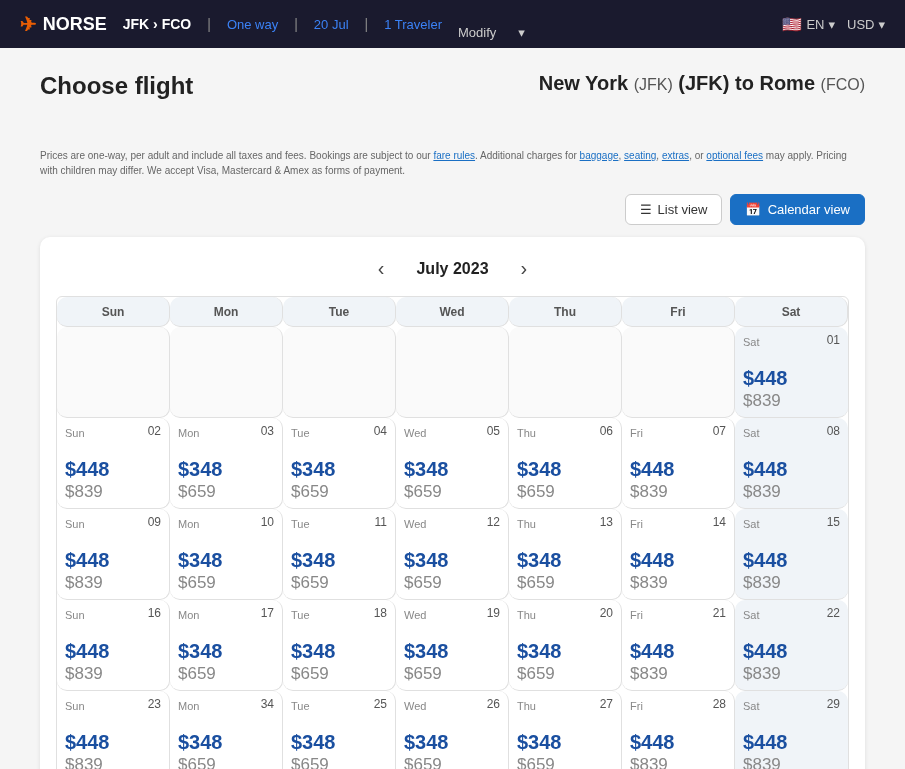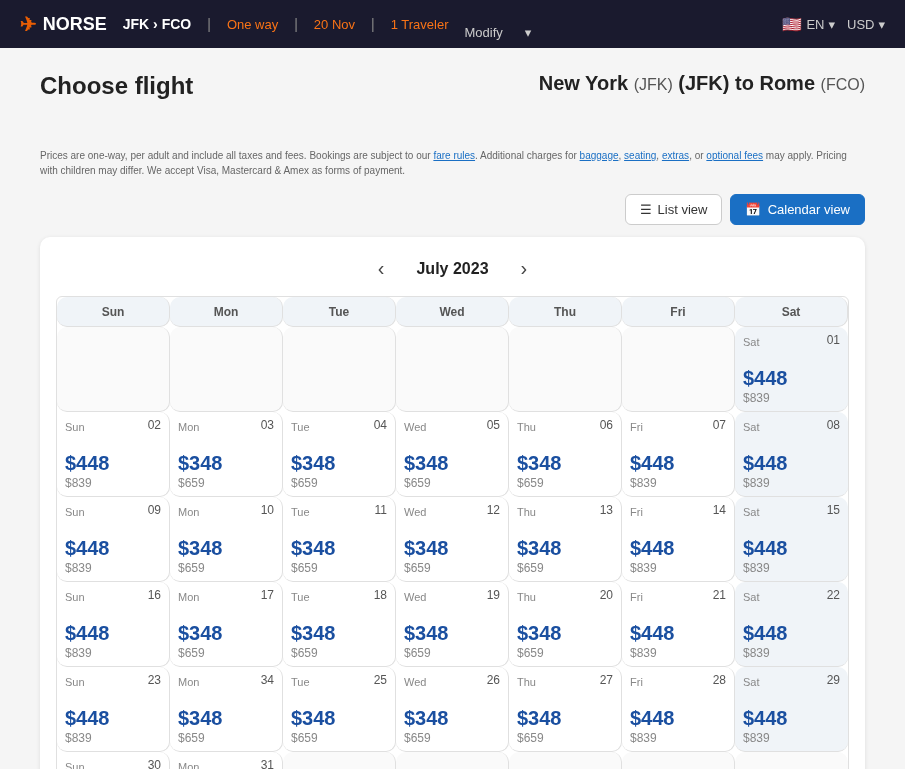--- a/index.html
+++ b/index.html
@@ -4,21 +4,21 @@
   <style>
     * { box-sizing: border-box; margin: 0; padding: 0; }
     body { font-family: -apple-system, BlinkMacSystemFont, 'Segoe UI', Arial, sans-serif; background: #f5f5f5; color: #333; font-size: 14px; }
 
     
     .header { background: #1a1a2e; display: flex; align-items: center; padding: 0 20px; height: 48px; gap: 16px; }
     .header-logo { color: white; font-weight: bold; font-size: 18px; display: flex; align-items: center; gap: 6px; }
     .header-logo-icon { color: #e85d04; font-size: 20px; }
     .header-route { color: white; font-weight: 600; font-size: 14px; }
     .header-divider { color: #888; }
-    .header-meta { color: #f97316; font-size: 13px; }
+    .header-meta { color: #3b82f6; font-size: 13px; }
     .header-modify { color: #ccc; font-size: 13px; cursor: pointer; display: flex; align-items: center; gap: 22px; margin-top: 16px; }
     .header-right { margin-left: auto; display: flex; align-items: center; gap: 12px; }
     .header-lang, .header-currency { color: #ccc; font-size: 13px; cursor: pointer; display: flex; align-items: center; gap: 4px; }
     .flag-icon { font-size: 16px; }
 
     
     .main { padding: 24px 40px; max-width: 920px; margin: 0 auto; }
 
     
     .title-row { display: flex; justify-content: space-between; align-items: flex-start; margin-bottom: 12px; }
@@ -46,37 +46,37 @@
     
     .calendar-grid { display: grid; grid-template-columns: repeat(7, 1fr); gap: 0; border: 1px solid #e0e0e0; border-radius: 6px; overflow: hidden; }
     .cal-cell { border-right: 1px solid #e0e0e0; border-bottom: 1px solid #e0e0e0; min-height: 72px; padding: 6px 8px; background: white; cursor: pointer; position: relative; border-radius: 10px; }
     .cal-cell:last-child { border-right: none; }
     .cal-cell:nth-child(7n) { border-right: none; }
     .cal-cell.empty { background: #fafafa; cursor: default; }
     .cal-cell.shaded { background: #f0f4f8; }
     .cal-day-label { font-size: 11px; color: #888; font-weight: 500; }
     .cal-day-num { font-size: 12px; color: #555; float: right; }
     .cal-price-main { font-size: 20px; font-weight: 700; color: #1a4fa0; margin-top: 18px; display: block; }
-    .cal-price-alt { font-size: 12px; color: #888; display: block; margin-top: 1px; }
+    .cal-price-alt { font-size: 17px; color: #888; display: block; margin-top: 1px; }
 
     .clearfix::after { content: ''; display: table; clear: both; }
   </style>
 </head>
 <body>
 
 <header class="header">
   <div class="header-logo">
     <span class="header-logo-icon">✈</span>
     <span>NORSE</span>
   </div>
   <span class="header-route">JFK › FCO</span>
   <span class="header-divider">|</span>
   <span class="header-meta">One way</span>
   <span class="header-divider">|</span>
-  <span class="header-meta">20 Nov</span>
+  <span class="header-meta">20 Jul</span>
   <span class="header-divider">|</span>
   <span class="header-meta">1 Traveler</span>
   <div class="header-modify">
     <span>Modify</span>
     <span>▾</span>
   </div>
   <div class="header-right">
     <div class="header-lang">
       <span class="flag-icon">🇺🇸</span>
       <span>EN</span>

